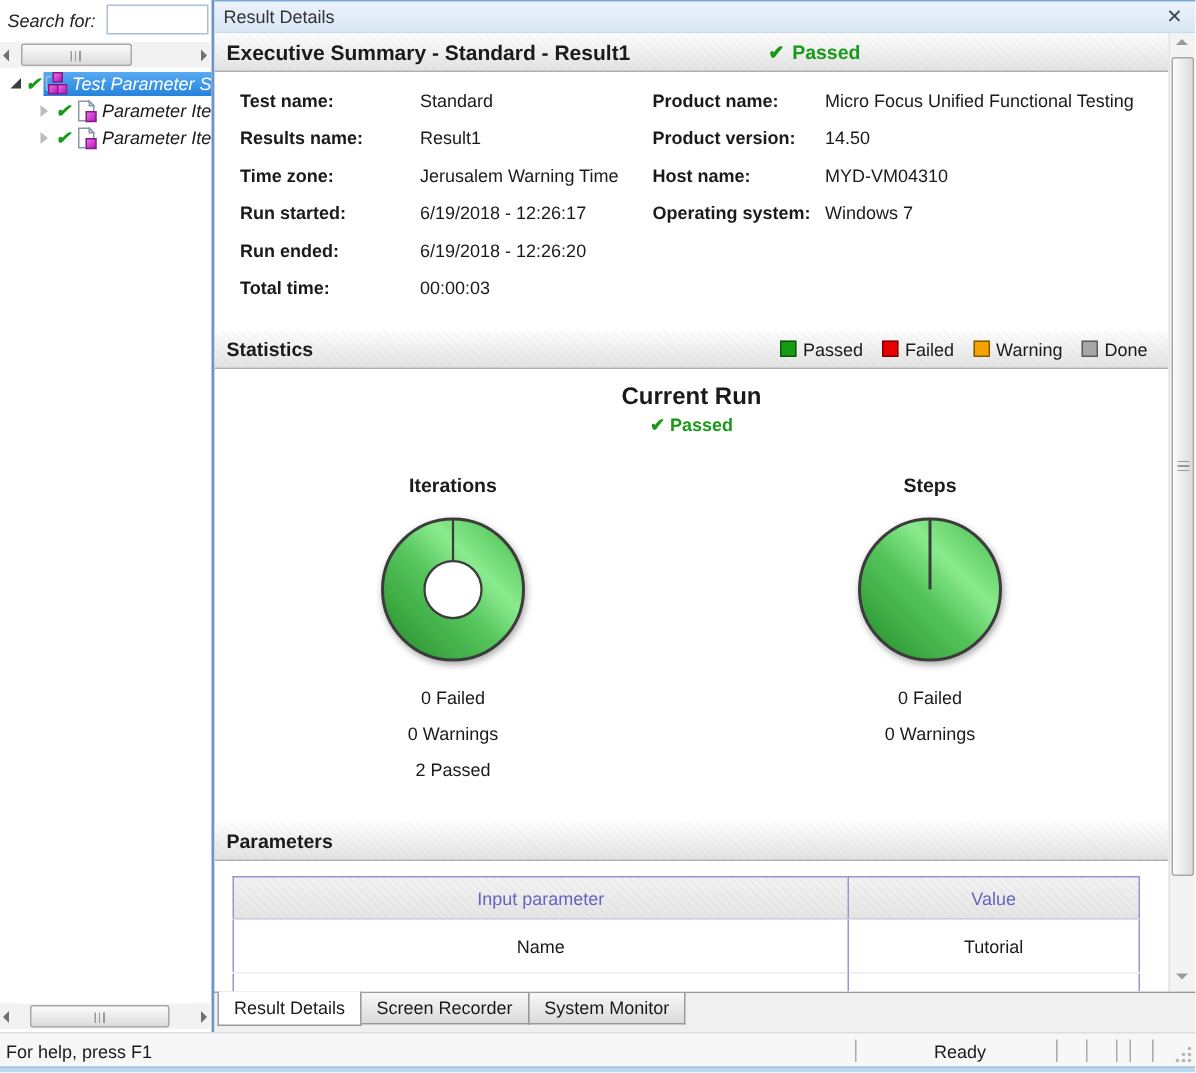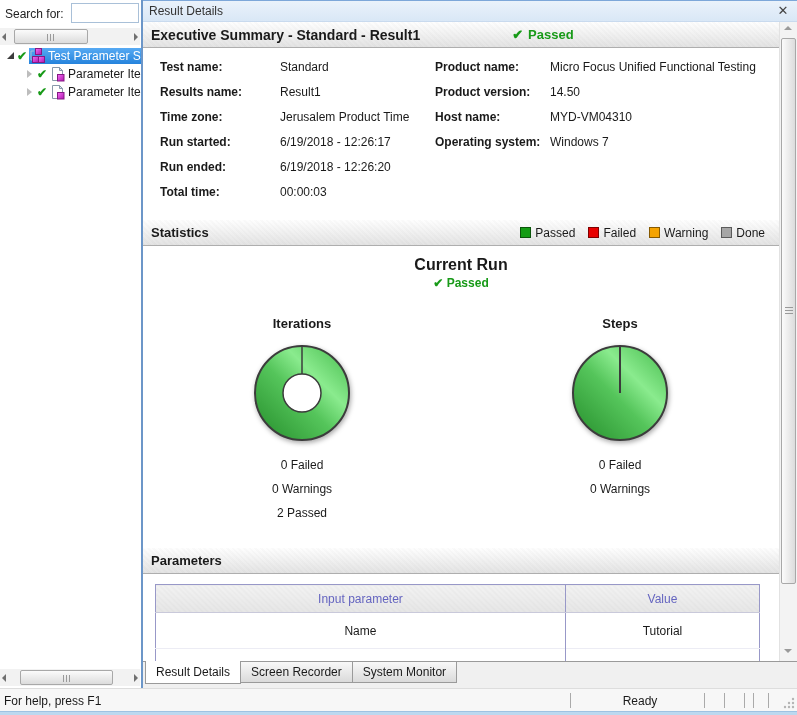--- a/index.html
+++ b/index.html
@@ -1,21 +1,21 @@
 <!DOCTYPE html>
 <html><head>
 <meta charset="utf-8">
 <style>
   * { margin:0; padding:0; box-sizing:border-box; }
   html,body { width:797px; height:715px; overflow:hidden; background:#fff;
     font-family:"Liberation Sans", sans-serif; font-size:12px; color:#1a1a1a; }
   .window { position:relative; width:797px; height:715px; background:#fff; }
 
   
-  .left-panel { position:absolute; left:0; top:0; width:159px; height:688px; background:#fff; }
+  .left-panel { position:absolute; left:0; top:0; width:159px; height:688px; background:#fff;font-style:italic; }
   .search-row { position:relative; height:26px; }
   .search-label { position:absolute; left:5px; top:7px; color:#222; }
   .search-input { position:absolute; left:71px; top:3px; width:68px; height:20px;
     border:1px solid #a9c0d8; background:#fff; font:inherit; padding:0 3px; }
   .hscroll { position:relative; height:17px; width:140px; background:#f2f2f2; }
   .hscroll.top { margin-top:2px; }
   .hscroll.bottom { position:absolute; bottom:2px; left:0; }
   .hs-arrow { position:absolute; top:0; width:12px; height:17px; background:#f2f2f2; cursor:pointer; }
   .hs-arrow.left { left:0; } .hs-arrow.right { right:0; }
   .hs-arrow::after { content:""; position:absolute; top:5px; border:4px solid transparent; }
@@ -217,21 +217,21 @@
           </span>
         </div>
 
         <div class="details">
           <div class="fgrid left">
             <span class="flabel">Test name:</span>
             <span class="fvalue">Standard</span>
             <span class="flabel">Results name:</span>
             <span class="fvalue">Result1</span>
             <span class="flabel">Time zone:</span>
-            <span class="fvalue">Jerusalem Product Time</span>
+            <span class="fvalue">Jerusalem Warning Time</span>
             <span class="flabel">Run started:</span>
             <span class="fvalue">6/19/2018 - 12:26:17</span>
             <span class="flabel">Run ended:</span>
             <span class="fvalue">6/19/2018 - 12:26:20</span>
             <span class="flabel">Total time:</span>
             <span class="fvalue">00:00:03</span>
           </div>
           <div class="fgrid right">
             <span class="flabel">Product name:</span>
             <span class="fvalue">Micro Focus Unified Functional Testing</span>

